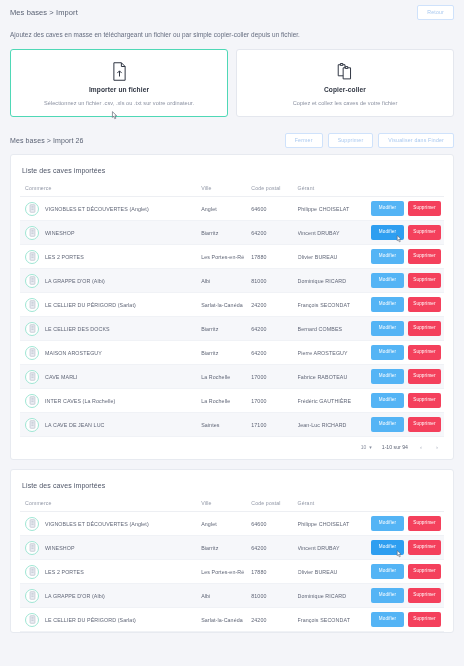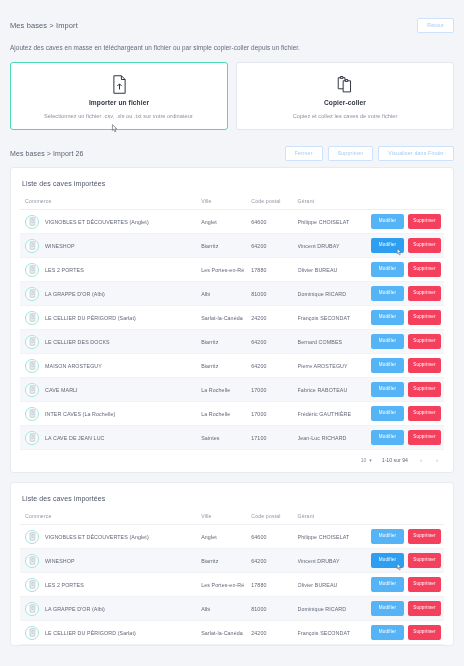--- a/index.html
+++ b/index.html
@@ -7,21 +7,21 @@
   html, body {
     width: 464px;
     height: 666px;
     background: #f4f5f9;
     font-family: "Liberation Sans", sans-serif;
     overflow: hidden;
   }
 
   
   .top-section {
-    padding: 17px 10px 0 10px;
+    padding: 4px 10px 0 10px;
     background: #f4f5f9;
   }
   .top-bar {
     display: flex;
     align-items: center;
     justify-content: space-between;
     height: 17px;
   }
   .breadcrumb {
     font-size: 7.5px;

